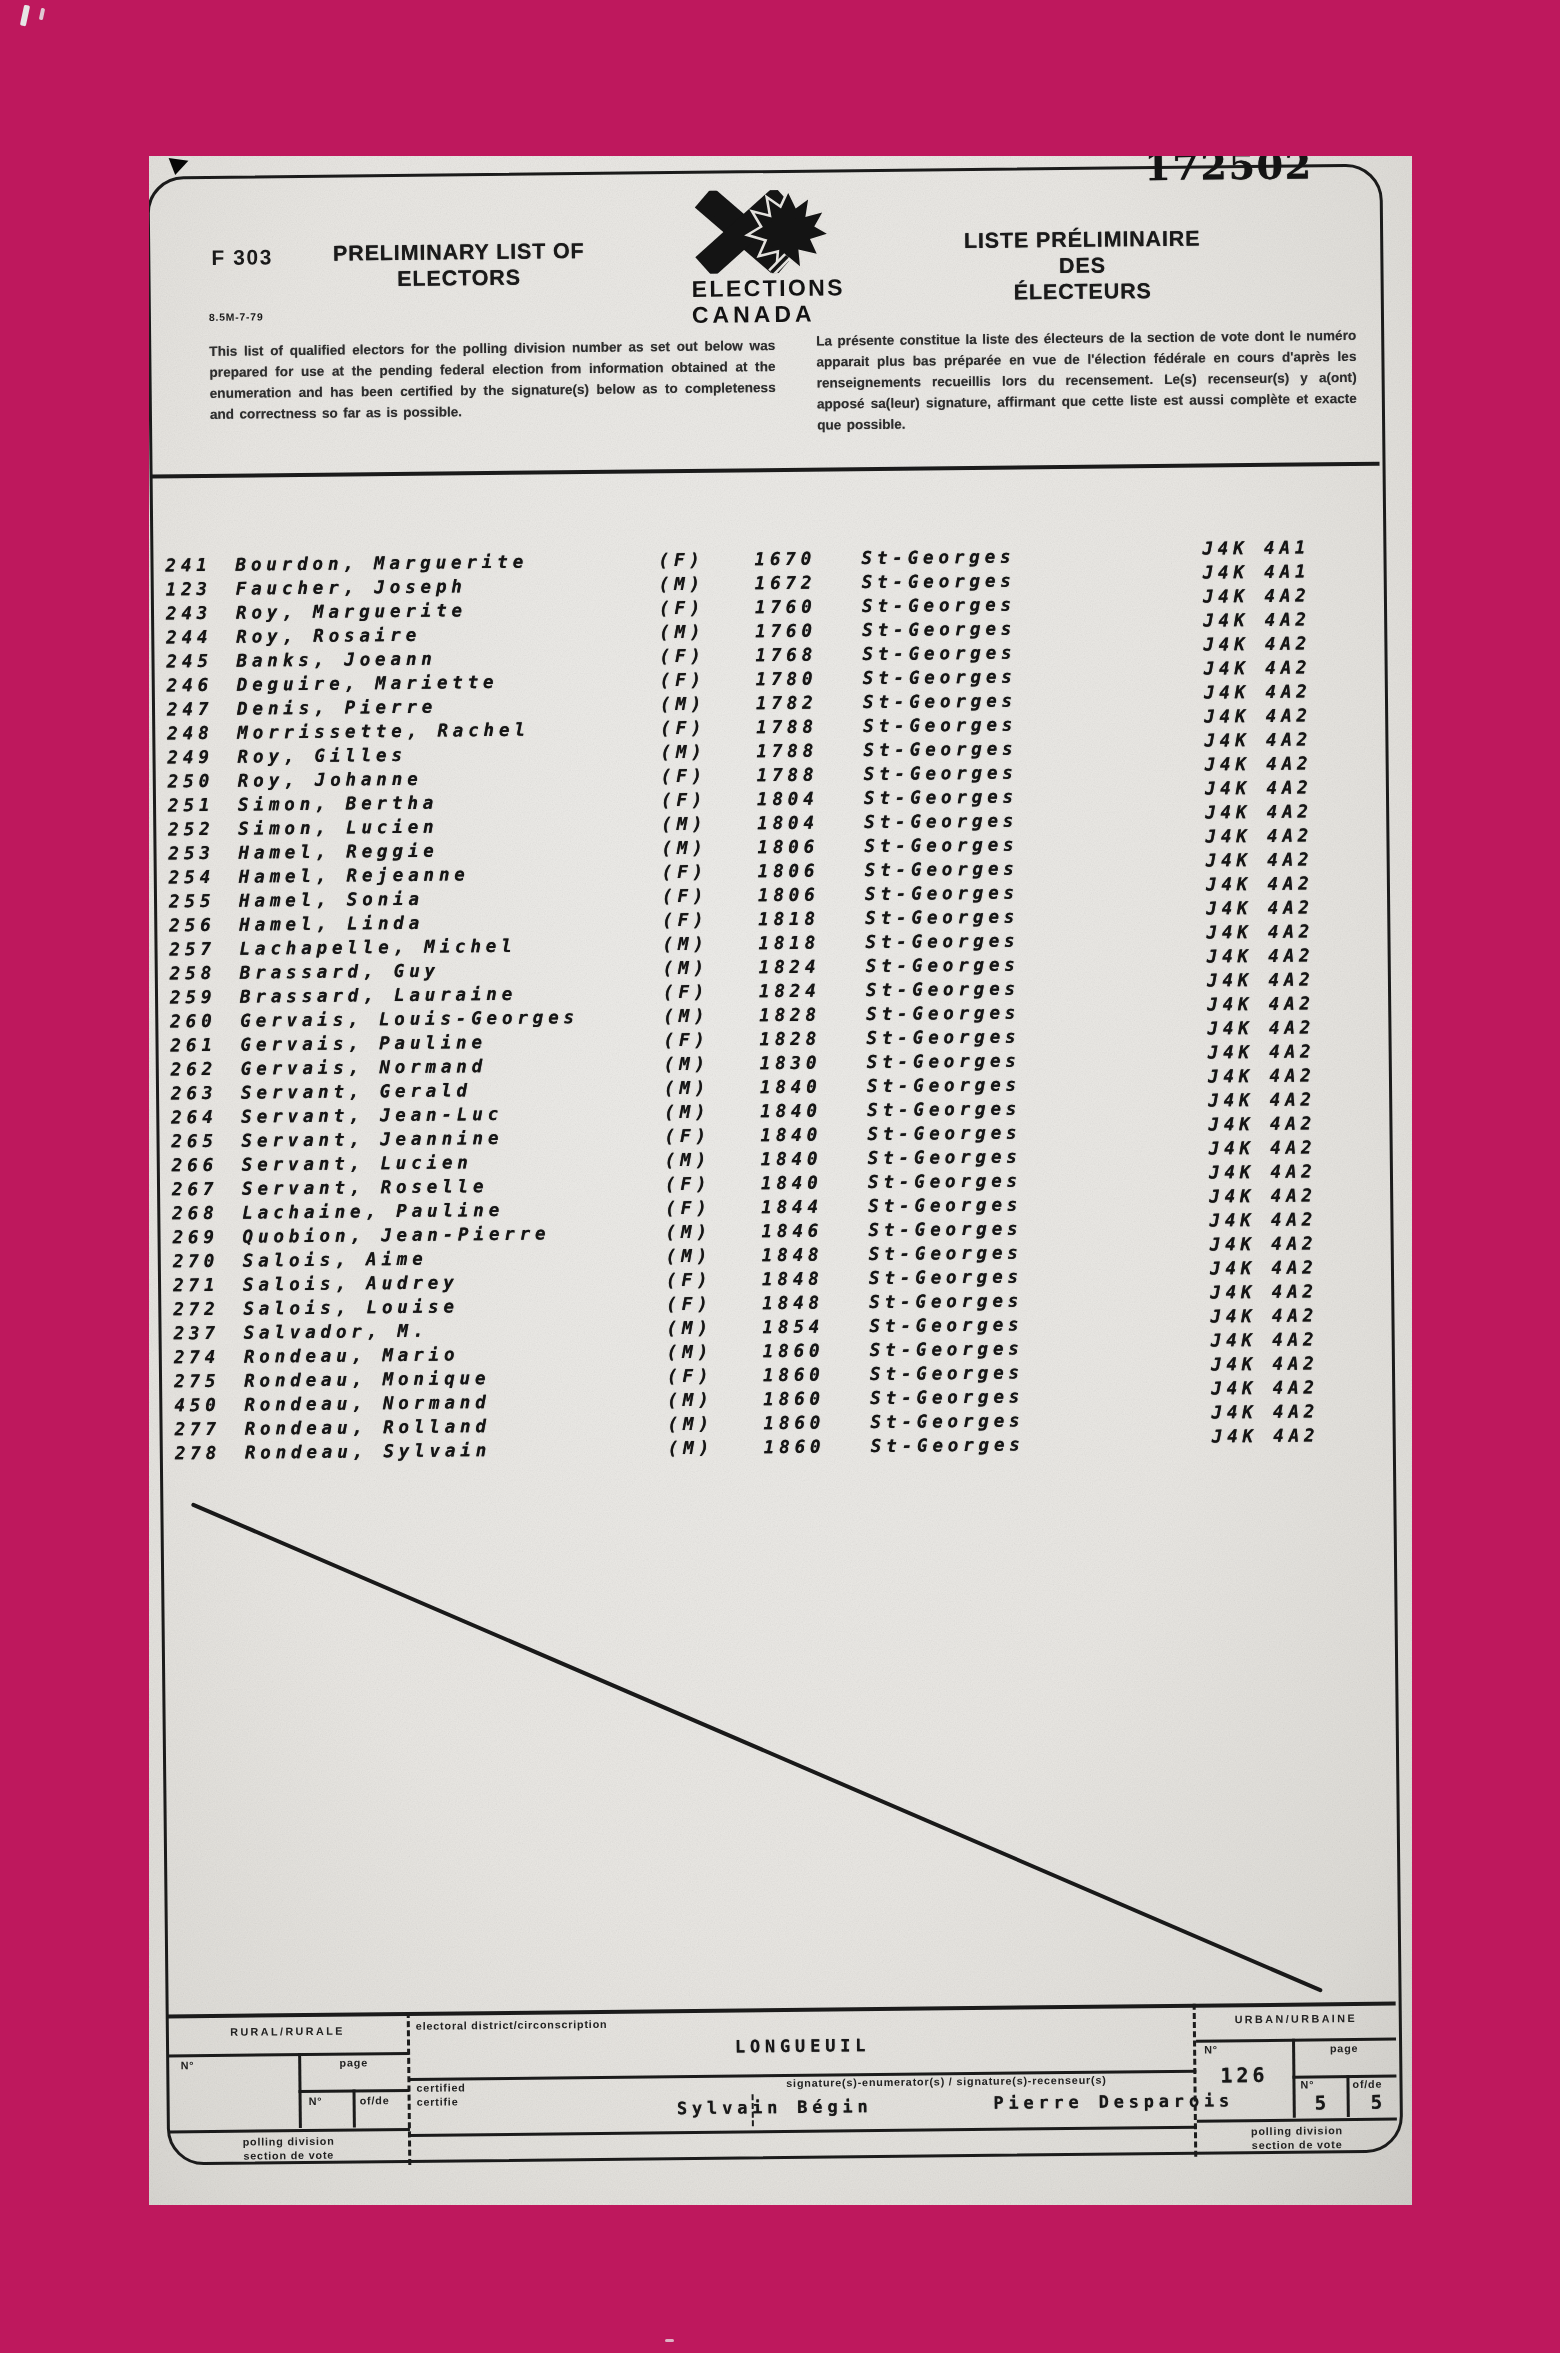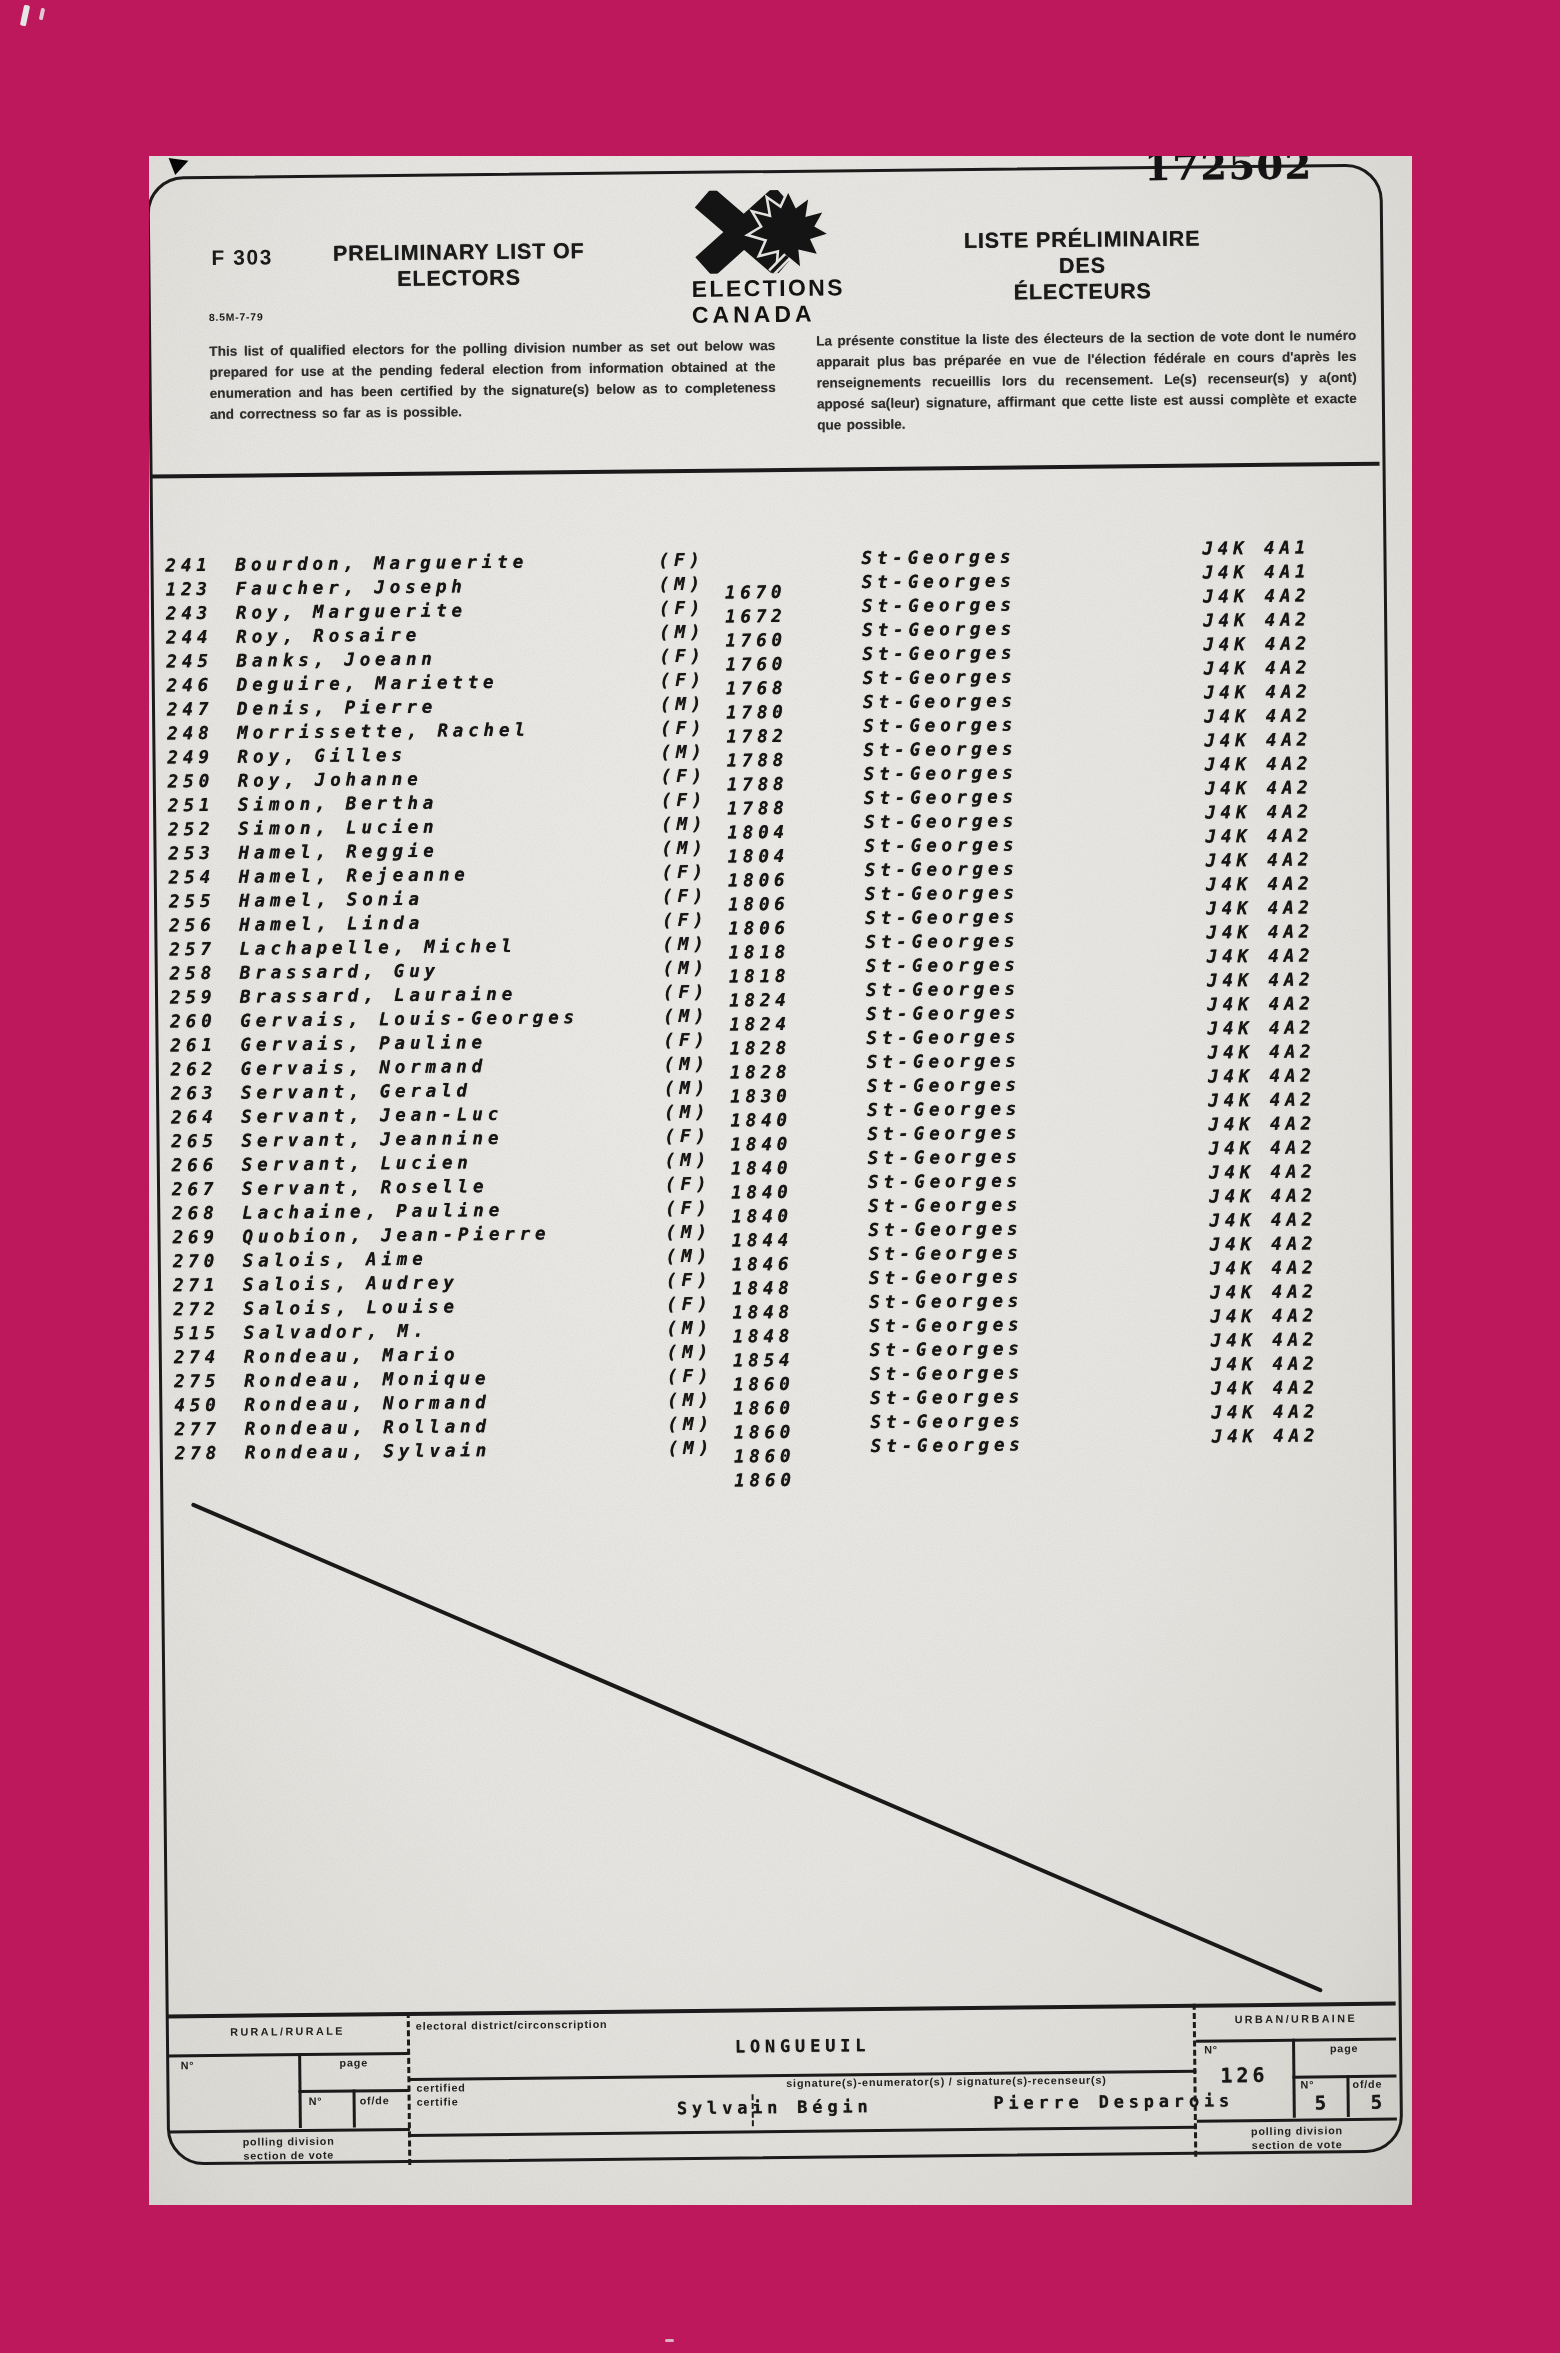--- a/index.html
+++ b/index.html
@@ -30,21 +30,21 @@
   .para-en{left:69px;top:179px;width:566px;}
   .para-fr{left:676px;top:175px;width:540px;}
   .hline{position:absolute;background:#1b1b1b;height:3.2px;}
   .vline{position:absolute;background:#1b1b1b;width:3.2px;}
   .sep{left:9.6px;top:312px;width:1228px;height:4px;}
   
   .etable{position:absolute;left:23px;top:393px;font-family:"DejaVu Sans Mono",monospace;
         font-size:17.6px;font-weight:700;letter-spacing:4.8px;color:#151515;text-shadow:0 0 0.8px #3a3a3a;}
   .row{position:relative;height:24px;font-style:italic;}
   .row span{position:absolute;top:0;white-space:nowrap;}
-  .c-num{left:0;} .c-name{left:70px;} .c-sex{left:493px;} .c-civic{left:559px;margin-top:33px;}
+  .c-num{left:0;} .c-name{left:70px;} .c-sex{left:493px;} .c-civic{left:589px;}
   .c-street{left:696px;} .c-postal{left:1037px;top:-5.6px !important;}
   .diag{position:absolute;left:40px;top:1340px;width:1231px;height:4px;background:#191919;
         transform:rotate(23.9deg);transform-origin:0 0;border-radius:2.4px;}
   
   .small{position:absolute;font-size:10.8px;font-weight:bold;color:#222;letter-spacing:0.8px;white-space:nowrap;}
   .center{text-align:center;}
   .mono{position:absolute;font-family:"DejaVu Sans Mono",monospace;font-weight:700;color:#181818;
         white-space:nowrap;text-shadow:0 0 0.8px #444;}
   .dashv{position:absolute;width:0;border-left:3.2px dashed #1b1b1b;}
 </style>
@@ -347,21 +347,21 @@
           </div>
           <div class="row">
             <span class="c-num">272</span>
             <span class="c-name">Salois, Louise</span>
             <span class="c-sex">(F)</span>
             <span class="c-civic">1848</span>
             <span class="c-street">St-Georges</span>
             <span class="c-postal">J4K 4A2</span>
           </div>
           <div class="row">
-            <span class="c-num">515</span>
+            <span class="c-num">237</span>
             <span class="c-name">Salvador, M.</span>
             <span class="c-sex">(M)</span>
             <span class="c-civic">1854</span>
             <span class="c-street">St-Georges</span>
             <span class="c-postal">J4K 4A2</span>
           </div>
           <div class="row">
             <span class="c-num">274</span>
             <span class="c-name">Rondeau, Mario</span>
             <span class="c-sex">(M)</span>

